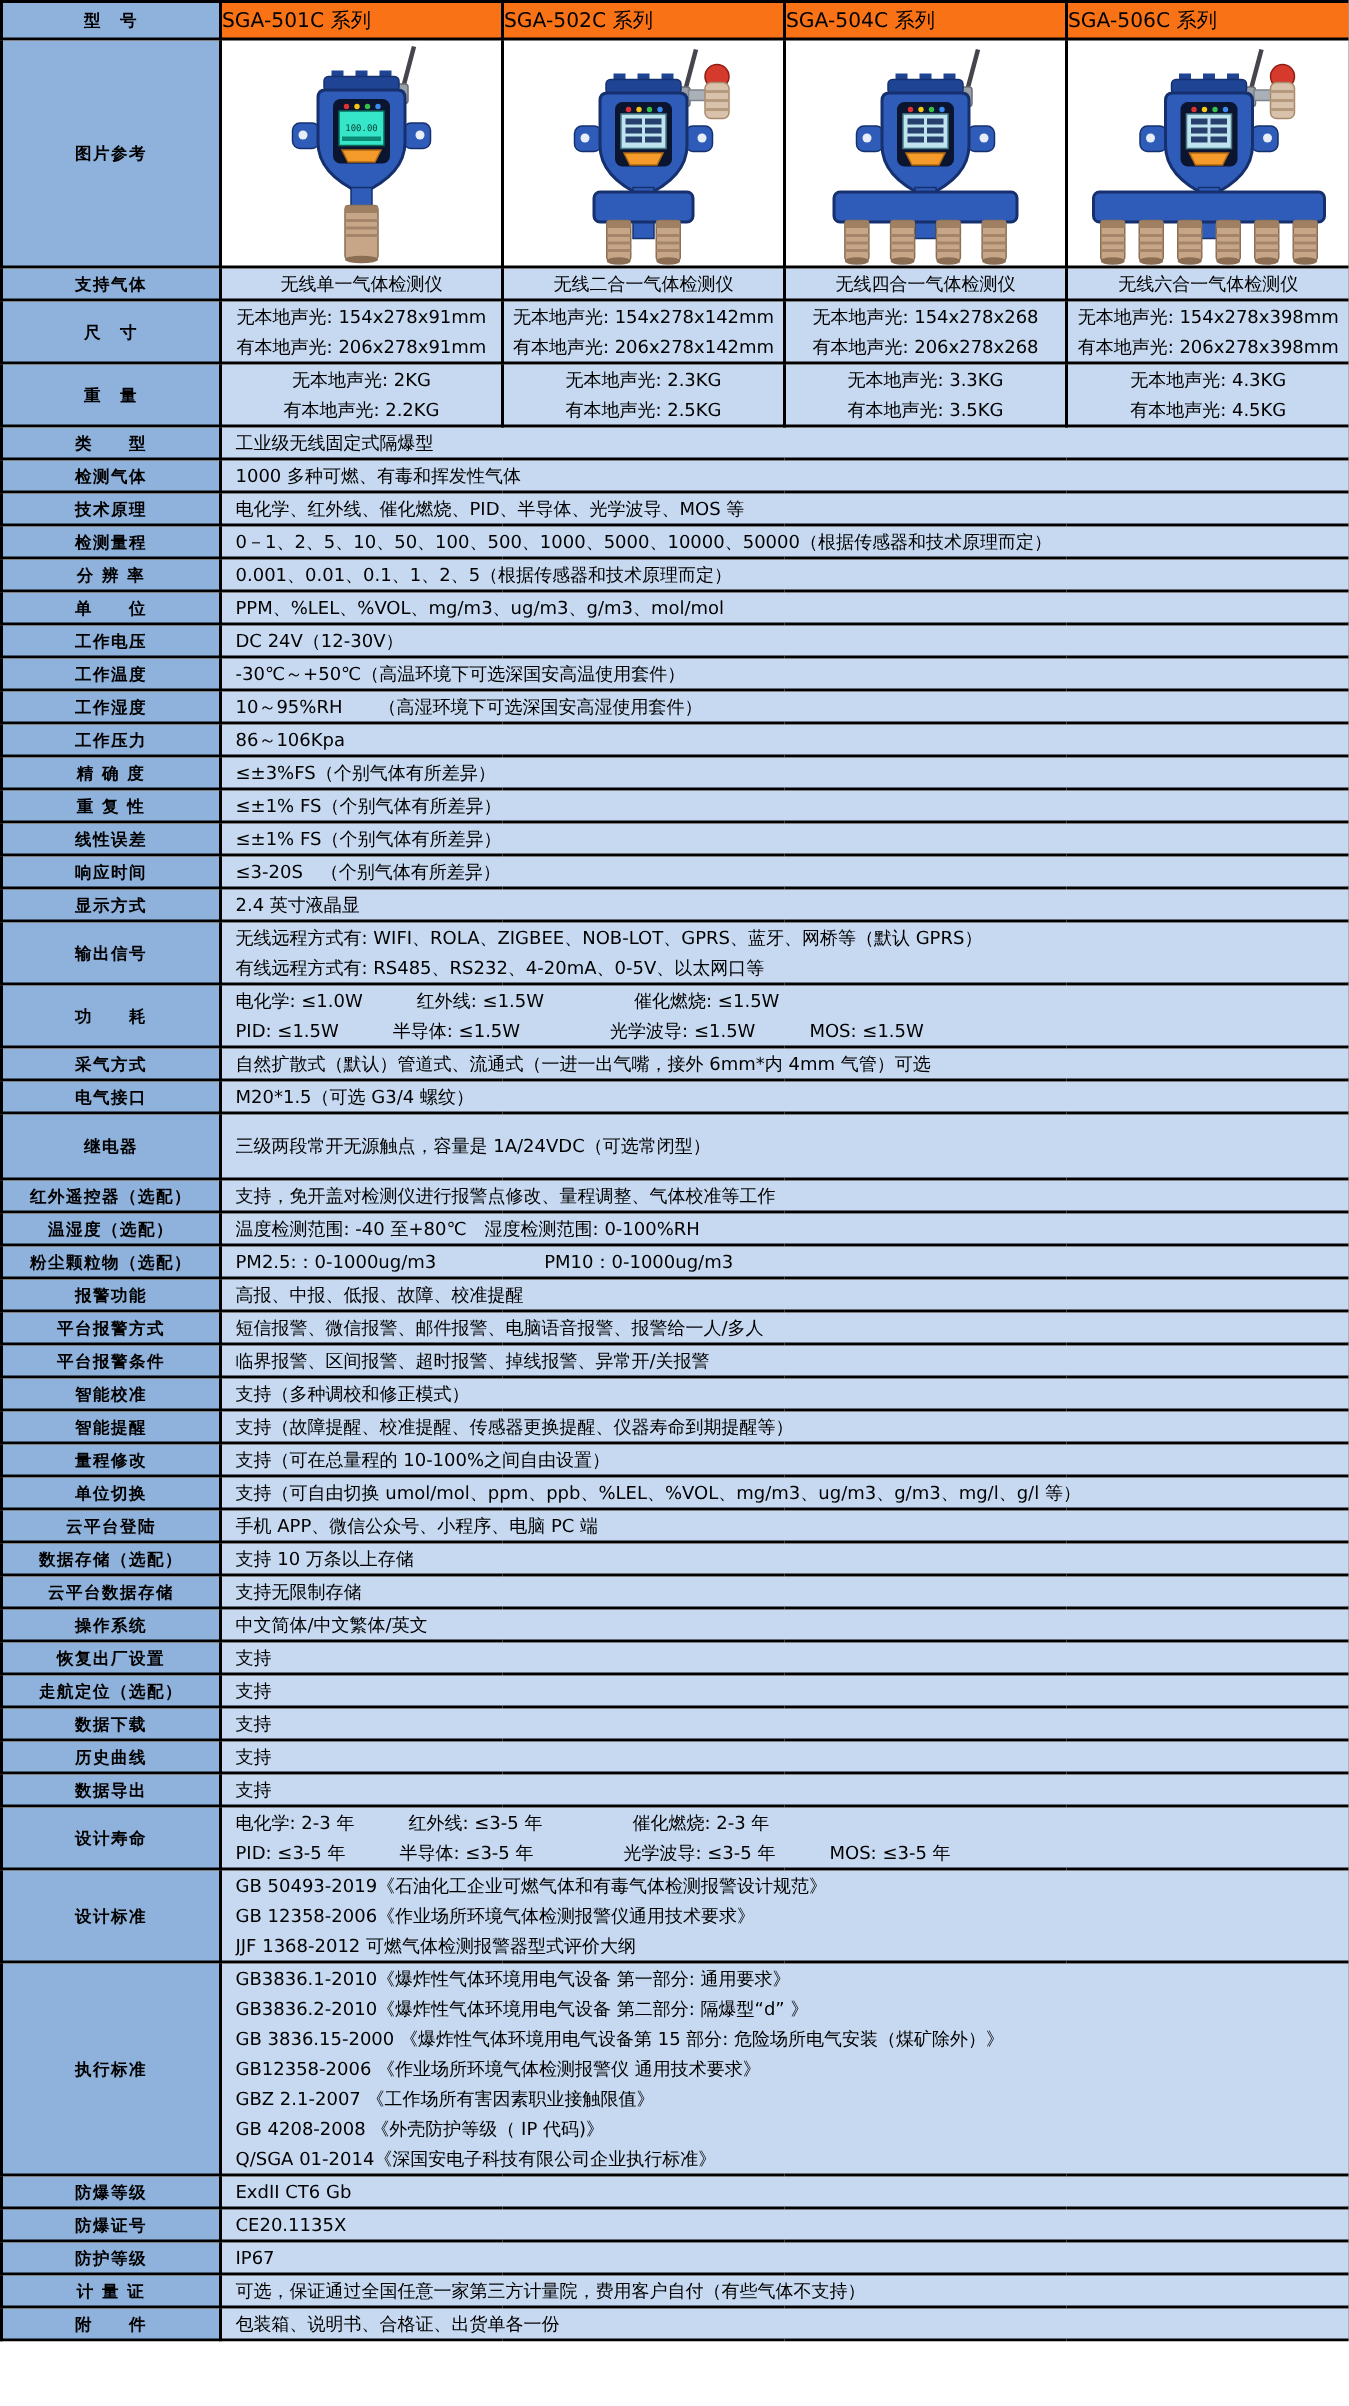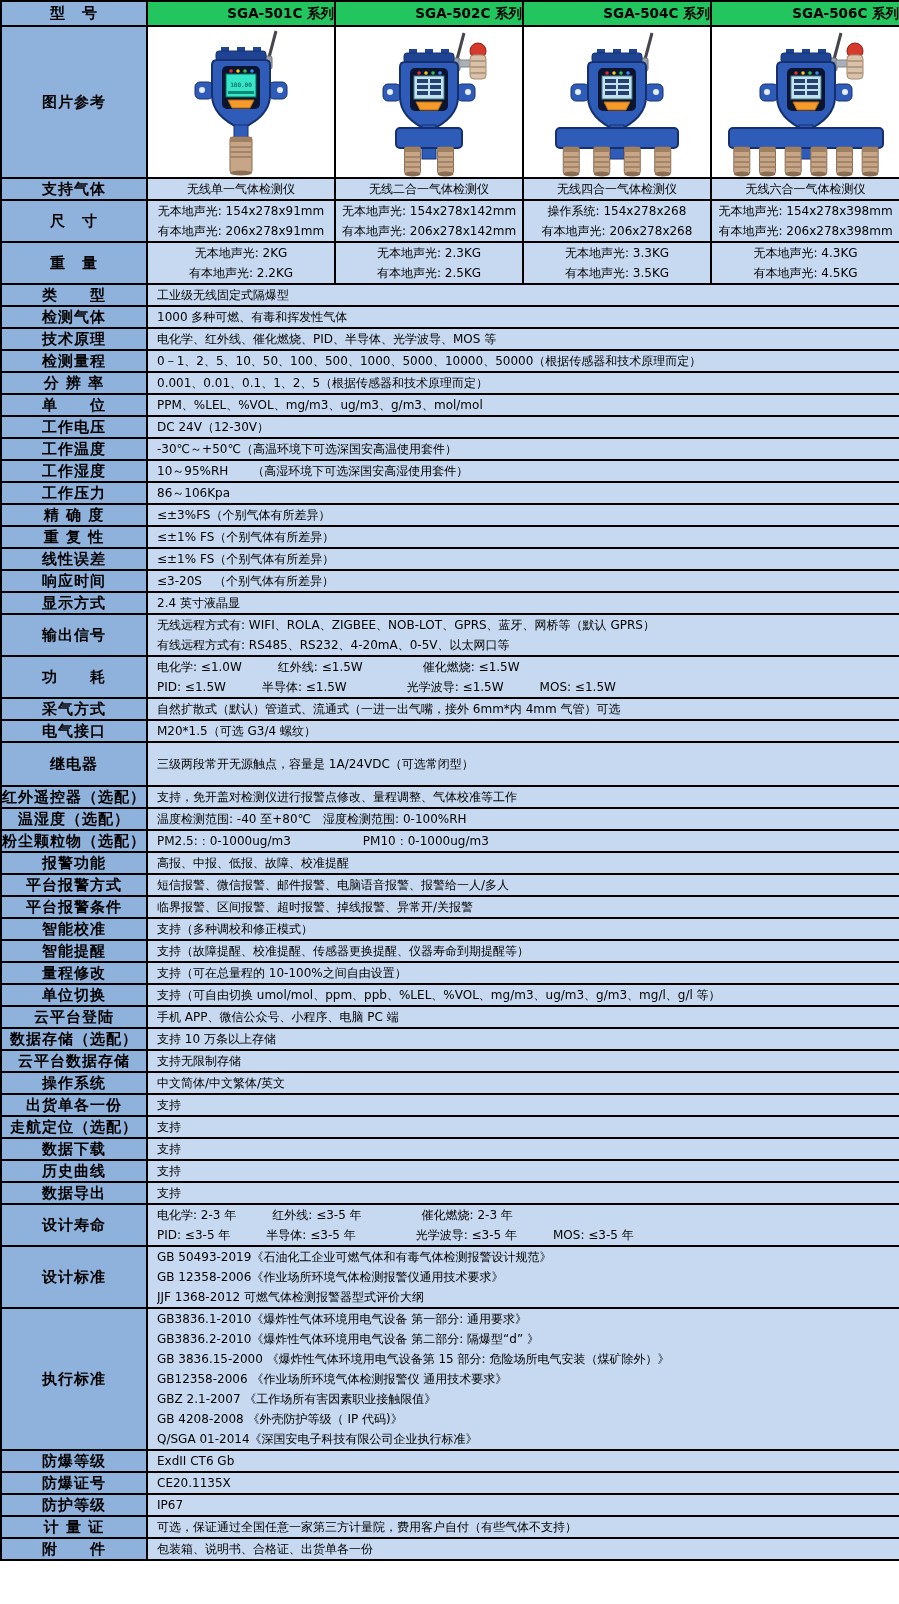--- a/index.html
+++ b/index.html
@@ -4,22 +4,22 @@
 <style>
   :root{
     --label-bg:#8FB2DC;
     --cell-bg:#C6D9F1;
     --border:#000000;
   }
   html,body{margin:0;padding:0;background:#fff;}
   #spec-table-wrap{width:899px;font-family:"DejaVu Sans","Liberation Sans",sans-serif;color:#000;}
   table{border-collapse:collapse;table-layout:fixed;width:899px;}
   td{border:2px solid var(--border);vertical-align:middle;box-sizing:border-box;overflow:hidden;padding:0;}
-  .lbl{background:var(--label-bg);font-weight:bold;text-align:center;font-size:15px;letter-spacing:1px;}
-  .model{background:#22c55e;font-weight:bold;text-align:right;font-size:13.5px;}
+  .lbl{background:var(--label-bg);font-weight:bold;text-align:center;font-size:11px;letter-spacing:1px;}
+  .model{background:#f97316;font-weight:normal;text-align:left;font-size:13.5px;}
   .imgcell{background:#FFFFFF;text-align:center;vertical-align:middle;}
   .val{background:var(--cell-bg);font-size:12px;text-align:left;padding:0 9px;}
   .val.center{text-align:center;padding:0 2px;margin-left:36px;}
   .line{height:20px;line-height:20px;white-space:nowrap;overflow:hidden;}
   svg{display:block;margin:0 auto;}
 </style>
 </head>
 <body>
 
 <div id="spec-table-wrap">
@@ -262,21 +262,21 @@
           <td class="lbl">尺　寸</td>
           <td class="val center">
             <div class="line">无本地声光: 154x278x91mm</div>
             <div class="line">有本地声光: 206x278x91mm</div>
           </td>
           <td class="val center">
             <div class="line">无本地声光: 154x278x142mm</div>
             <div class="line">有本地声光: 206x278x142mm</div>
           </td>
           <td class="val center">
-            <div class="line">操作系统: 154x278x268</div>
+            <div class="line">无本地声光: 154x278x268</div>
             <div class="line">有本地声光: 206x278x268</div>
           </td>
           <td class="val center">
             <div class="line">无本地声光: 154x278x398mm</div>
             <div class="line">有本地声光: 206x278x398mm</div>
           </td>
         </tr>
         <tr>
           <td class="lbl">重　量</td>
           <td class="val center">
@@ -496,21 +496,21 @@
             <div class="line">支持无限制存储</div>
           </td>
         </tr>
         <tr>
           <td class="lbl">操作系统</td>
           <td class="val" colspan="4">
             <div class="line">中文简体/中文繁体/英文</div>
           </td>
         </tr>
         <tr>
-          <td class="lbl">出货单各一份</td>
+          <td class="lbl">恢复出厂设置</td>
           <td class="val" colspan="4">
             <div class="line">支持</div>
           </td>
         </tr>
         <tr>
           <td class="lbl">走航定位（选配）</td>
           <td class="val" colspan="4">
             <div class="line">支持</div>
           </td>
         </tr>

